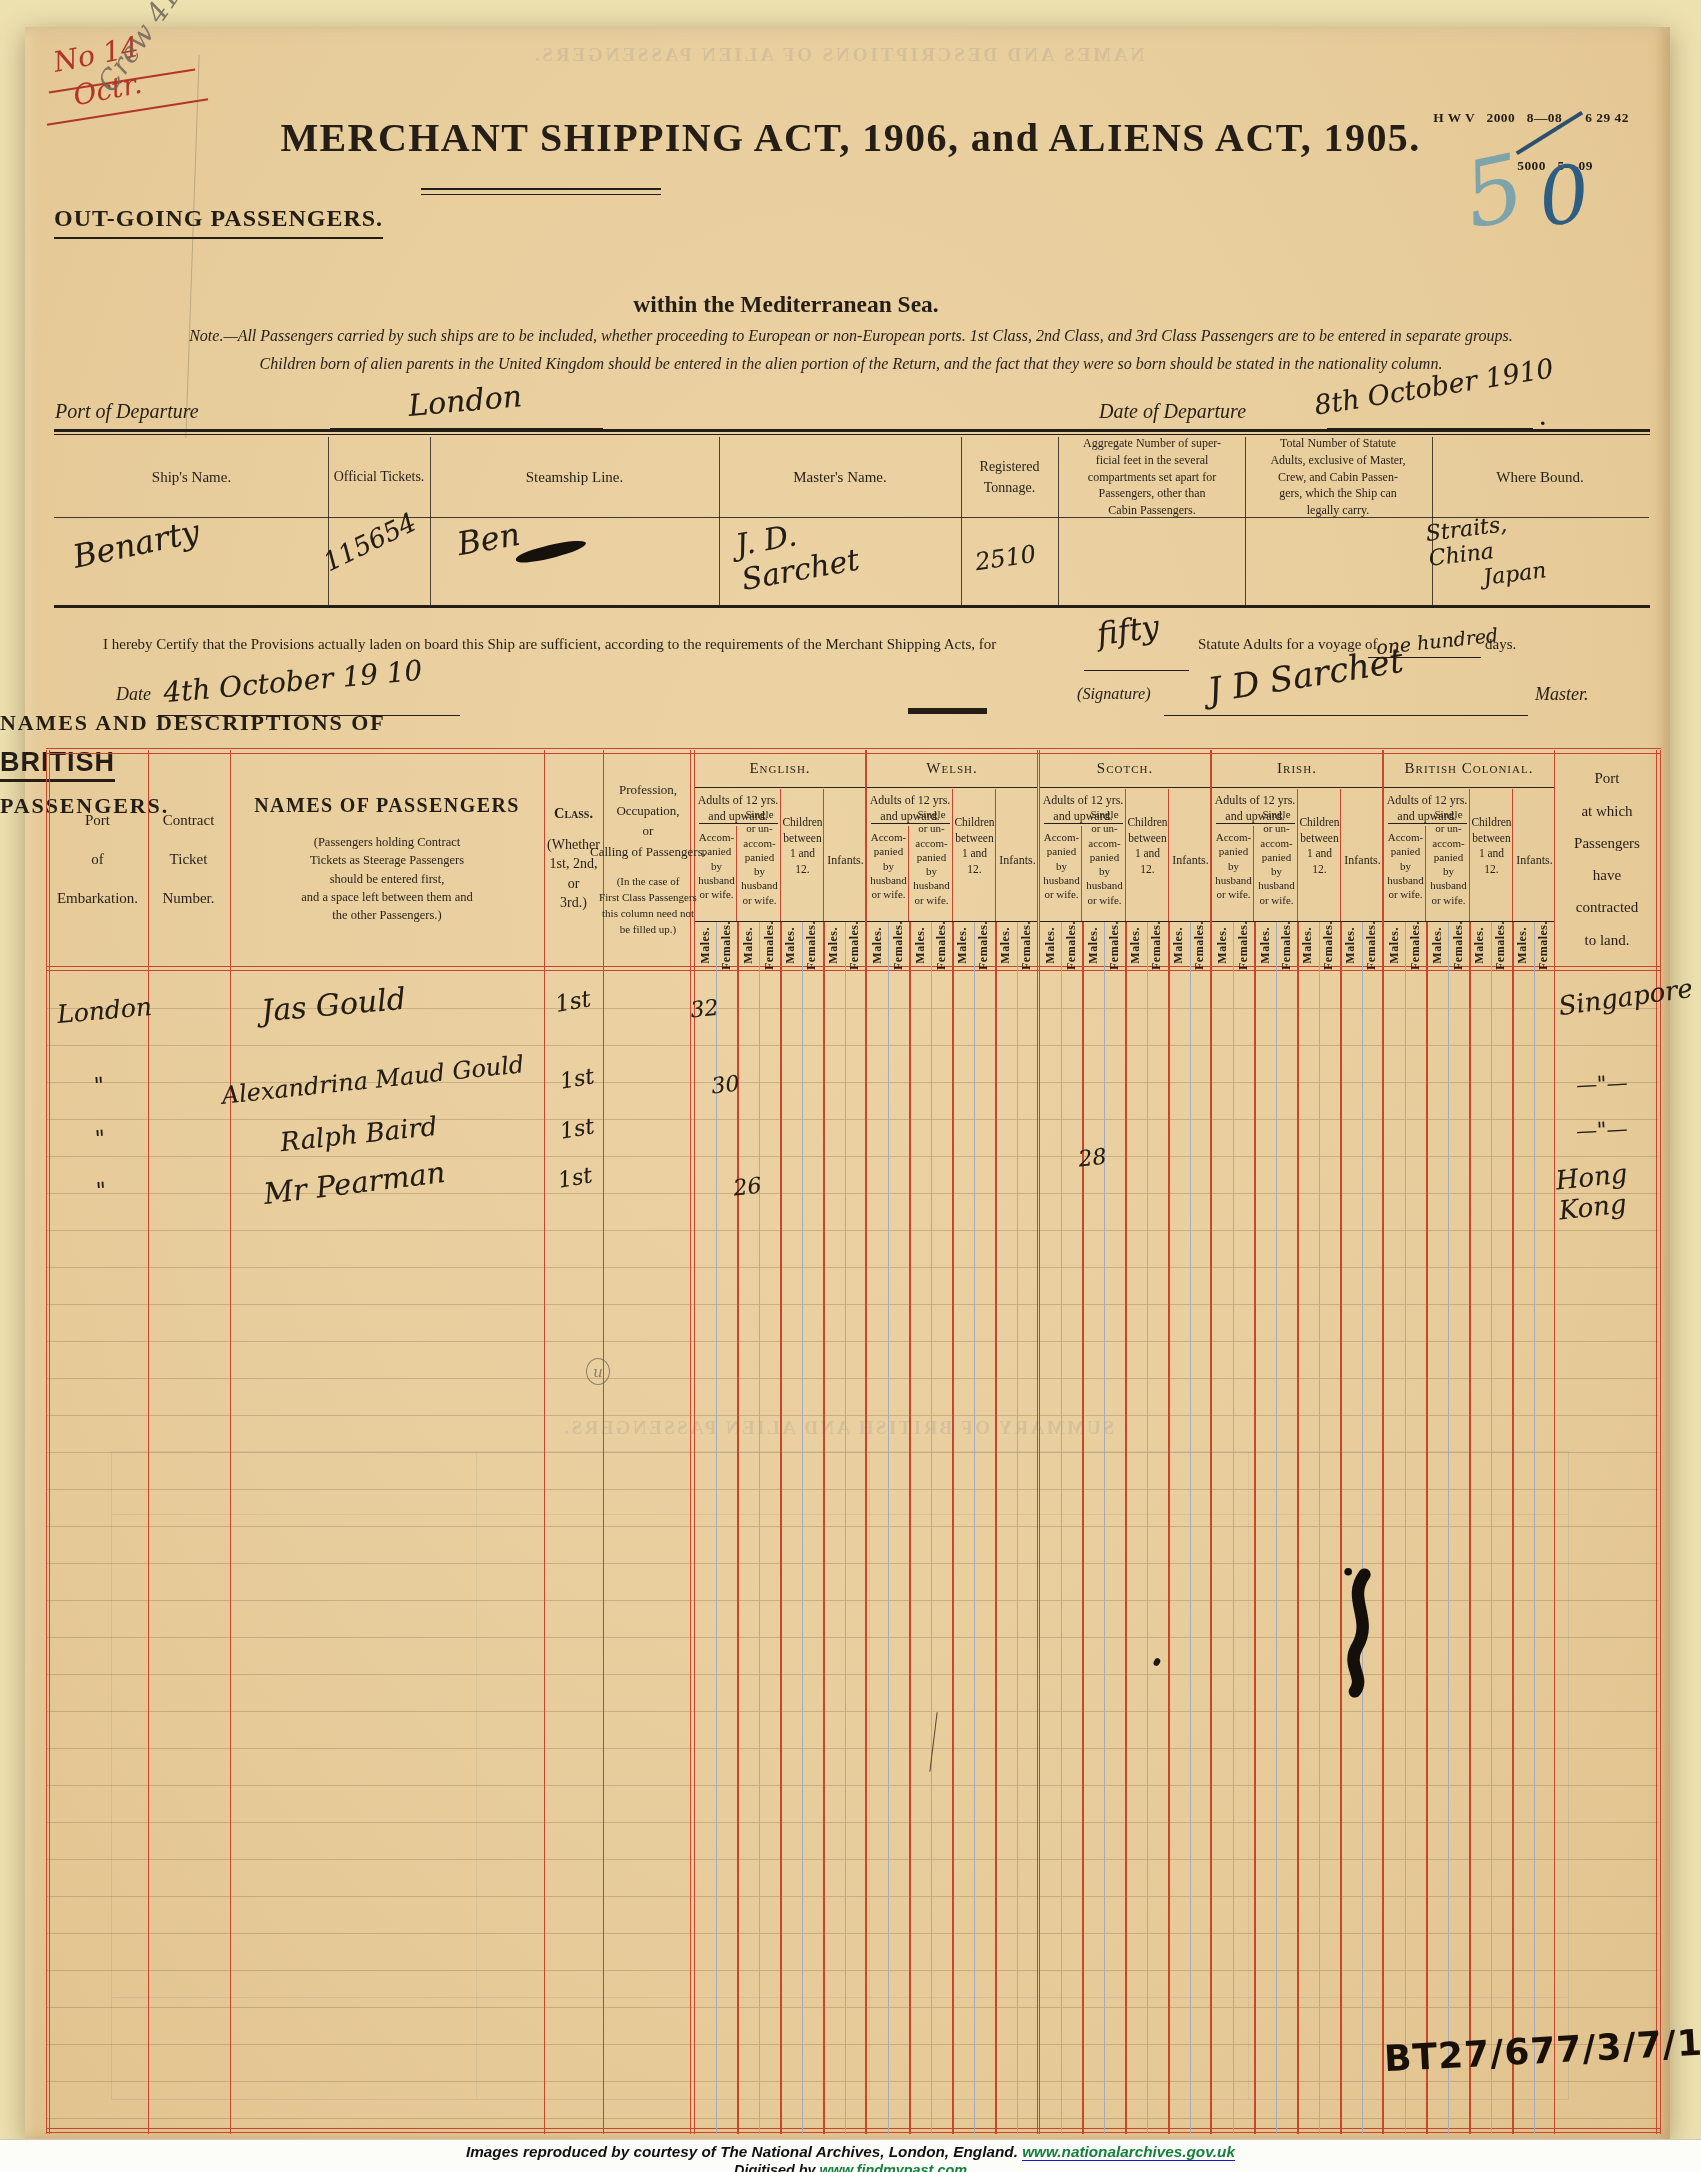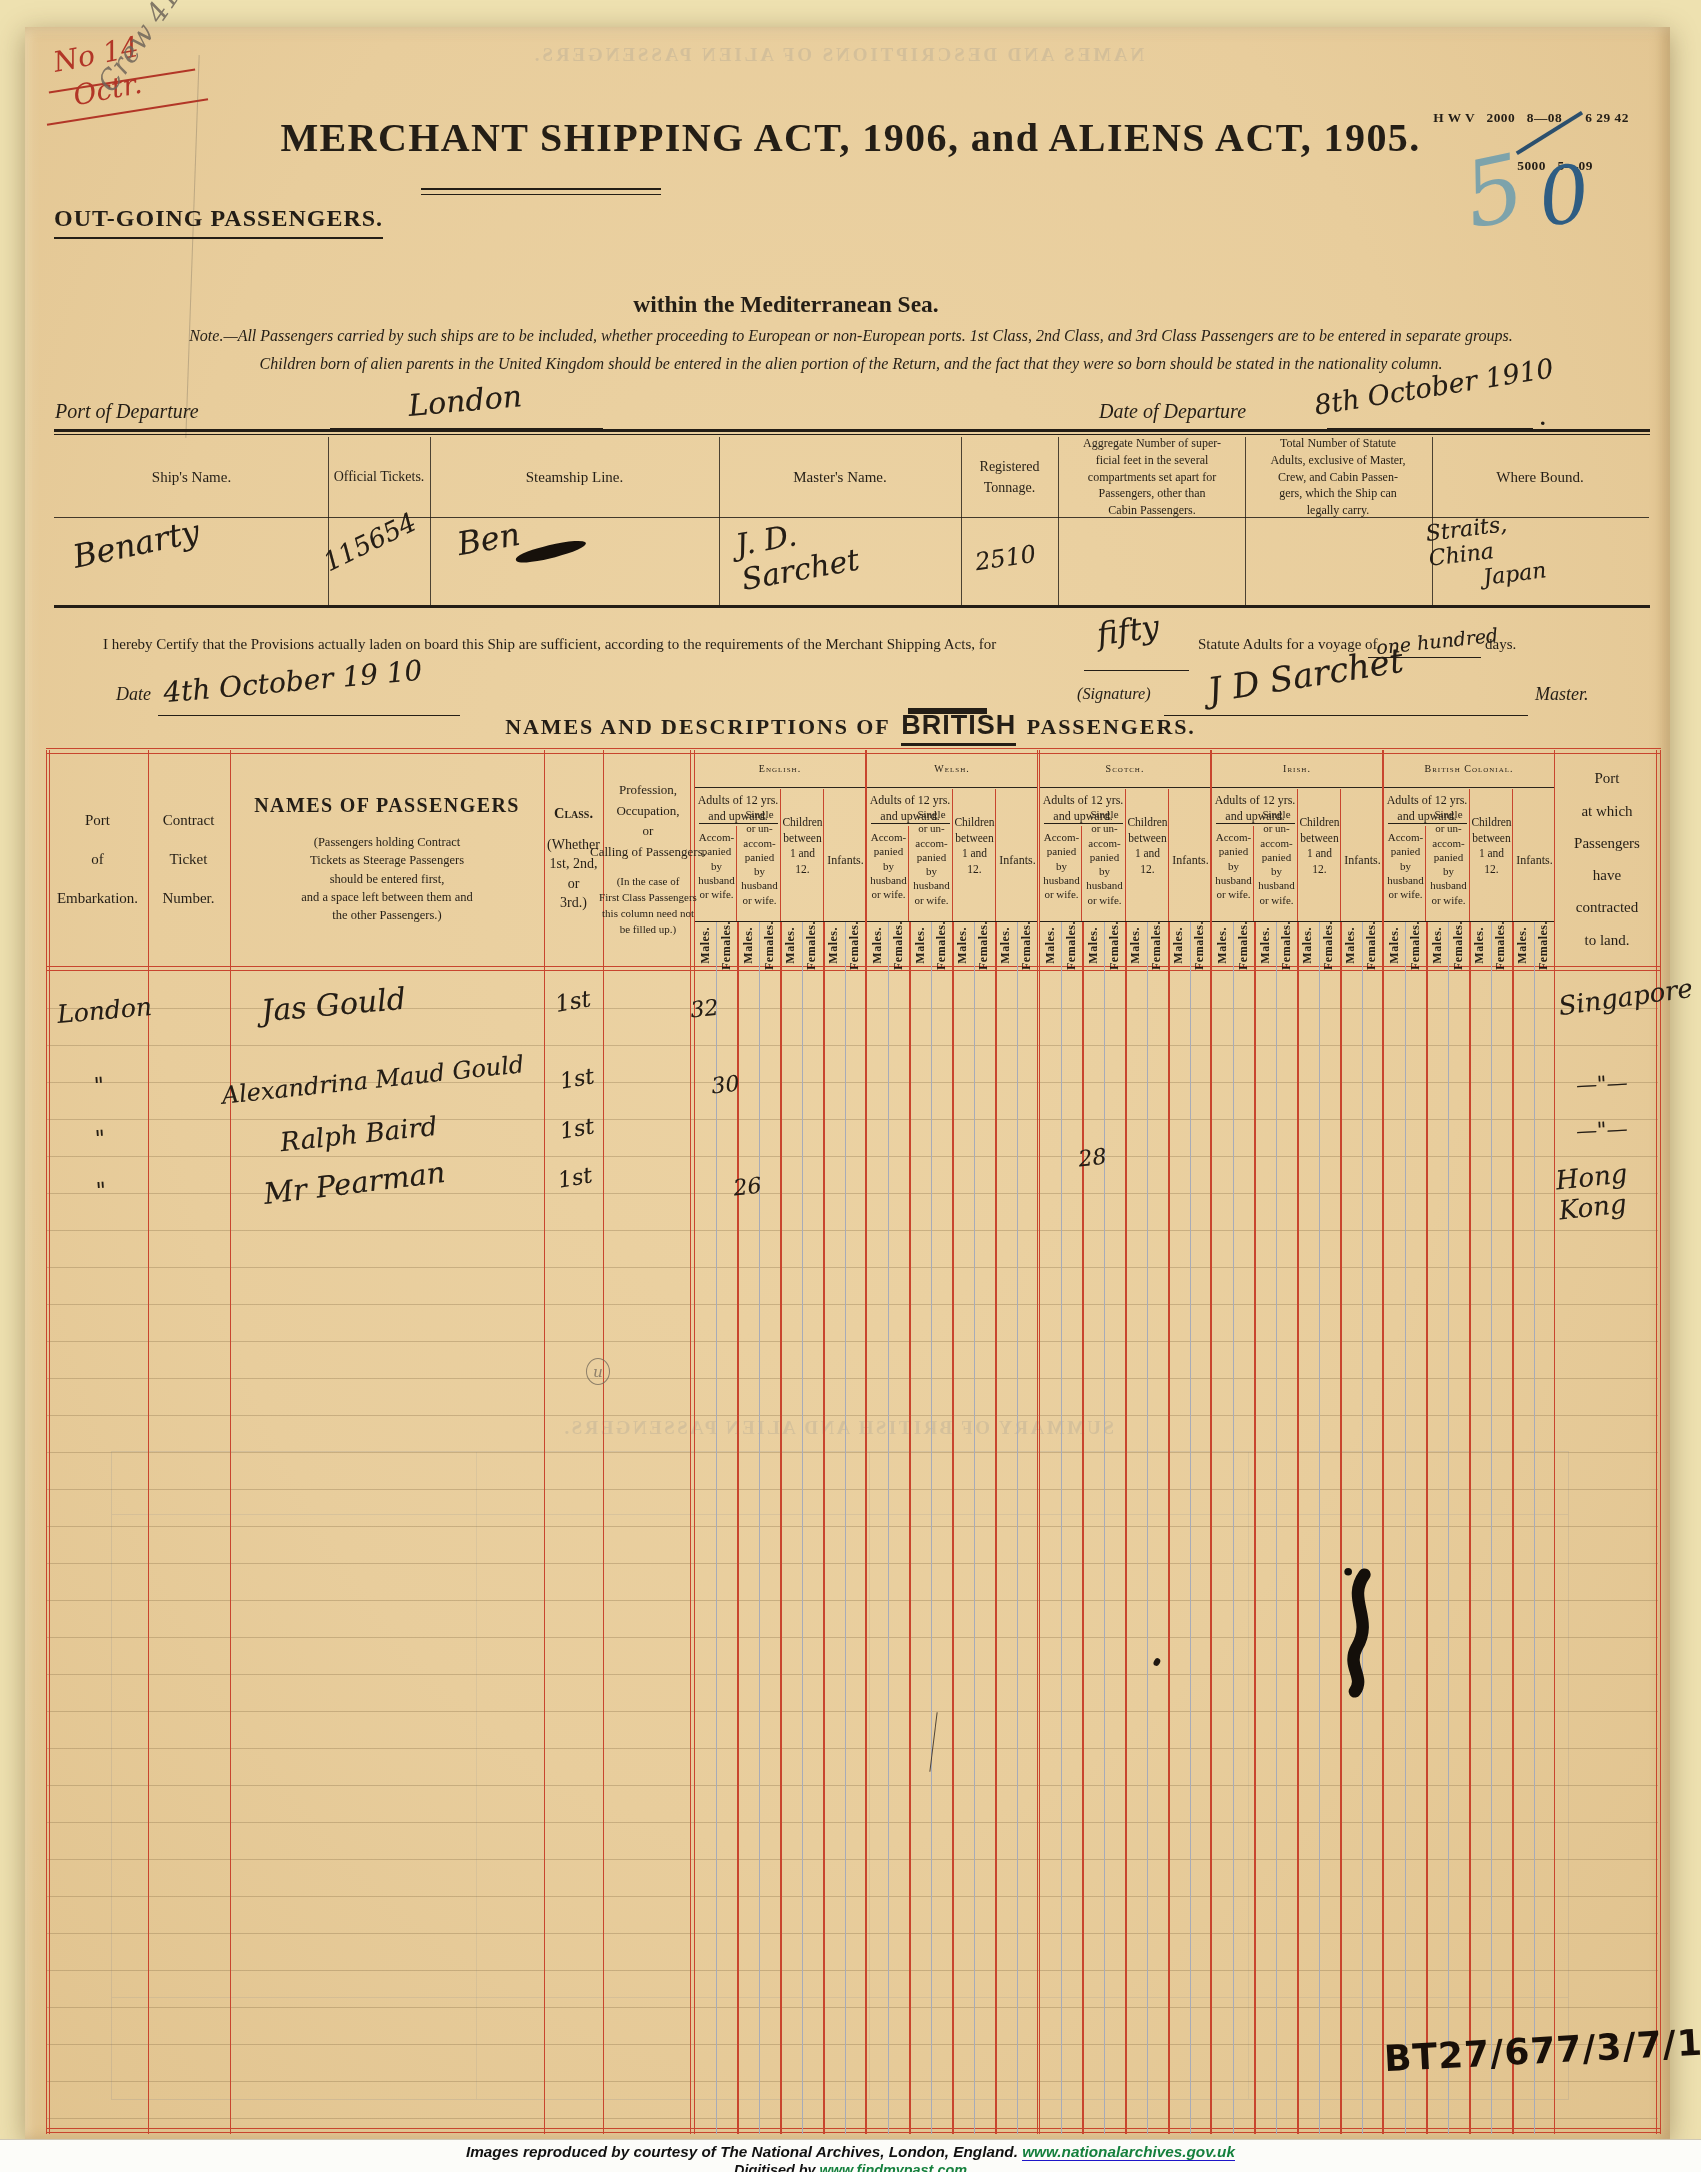--- a/index.html
+++ b/index.html
@@ -12,21 +12,21 @@
   .pre{white-space:pre-line;}
   .nowrap{white-space:nowrap;}
   .flexc{display:flex;align-items:center;justify-content:center;}
   .hw{font-family:"DejaVu Serif",serif;font-style:italic;color:#241d15;text-shadow:0 0 0.5px rgba(30,24,16,.35);}
   .hw-red{font-family:"DejaVu Serif",serif;font-style:italic;color:#b23627;}
   .hw-pencil{font-family:"DejaVu Serif",serif;font-style:italic;color:#70665a;}
   .redline{background:#c8452e;}
   .blackline{background:#241e16;}
   .vlabel{writing-mode:vertical-rl;transform:rotate(180deg);font-weight:bold;font-size:12px;font-family:"Liberation Serif",serif;letter-spacing:0.5px;}
   .group{position:absolute;box-sizing:border-box;border-left:1.4px solid #c8452e;border-right:1.4px solid #c8452e;}
-  .g-title{position:absolute;left:0;right:0;top:0;height:37px;border-bottom:1.4px solid #2b251c;display:flex;align-items:center;justify-content:center;font-variant:small-caps;font-size:10px;letter-spacing:1px;}
+  .g-title{position:absolute;left:0;right:0;top:0;height:37px;border-bottom:1.4px solid #2b251c;display:flex;align-items:center;justify-content:center;font-variant:small-caps;font-size:15px;letter-spacing:1px;}
   .g-grid{position:absolute;left:0;right:0;top:172px;bottom:0;background:linear-gradient(to right,
     transparent 0px,transparent 20.6px,#a7abb8 20.6px,#a7abb8 21.6px,
     transparent 21.6px,transparent 42px,#c8452e 42px,#c8452e 44px,
     transparent 44px,transparent 64px,#a7abb8 64px,#a7abb8 65px,
     transparent 65px,transparent 85px,#c8452e 85px,#c8452e 87px,
     transparent 87px,transparent 107px,#a7abb8 107px,#a7abb8 108px,
     transparent 108px,transparent 128px,#c8452e 128px,#c8452e 130px,
     transparent 130px,transparent 150px,#a7abb8 150px,#a7abb8 151px,
     transparent 151px);}
   .g-mf{position:absolute;left:0;right:0;top:173px;height:44px;display:flex;}
@@ -145,21 +145,21 @@
 
   <div class="abs" style="left:116px;top:684px;font-size:18px;font-style:italic;">Date</div>
   <div class="abs hw" style="left:163px;top:665px;font-size:28px;transform:rotate(-5deg);">4th October 19 10</div>
   <div class="abs blackline" style="left:158px;top:715px;width:302px;height:1.4px;"></div>
   <div class="abs blackline" style="left:908px;top:708px;width:79px;height:5.7px;"></div>
   <div class="abs" style="left:1077px;top:684px;font-size:16.3px;font-style:italic;">(Signature)</div>
   <div class="abs hw" style="left:1207px;top:655px;font-size:34px;transform:rotate(-9deg);">J D Sarchet</div>
   <div class="abs blackline" style="left:1164px;top:715px;width:364px;height:1.4px;"></div>
   <div class="abs" style="left:1535px;top:684px;font-size:18px;font-style:italic;">Master.</div>
 
-  <div class="abs" style="left:0;top:710px;width:1701px;display:flex;justify-content:center;align-items:baseline;gap:10.5px;">
+  <div class="abs" style="left:0;top:710px;width:1701px;display:flex;justify-content:center;align-items:baseline;gap:10.5px;flex-direction:column;">
     <span style="font-size:22px;font-weight:bold;letter-spacing:1.9px;">NAMES AND DESCRIPTIONS OF</span>
     <span style="font-size:27px;font-weight:bold;letter-spacing:1px;border-bottom:3.4px solid #241e16;padding-bottom:1.9px;font-family:'Liberation Sans',sans-serif;">BRITISH</span>
     <span style="font-size:22px;font-weight:bold;letter-spacing:1.9px;">PASSENGERS.</span>
   </div>
 
   <div id="ptable">
       <div style="position: absolute; left: 46px; top: 748px; width: 1615px; height: 1.4px; background: rgb(200, 69, 46);"></div>
       <div style="position: absolute; left: 46px; top: 753px; width: 1615px; height: 1.4px; background: rgb(200, 69, 46);"></div>
       <div style="position: absolute; left: 46px; top: 966px; width: 1615px; height: 1.4px; background: rgb(200, 69, 46);"></div>
       <div style="position: absolute; left: 46px; top: 970px; width: 1615px; height: 1.4px; background: rgb(200, 69, 46);"></div>

